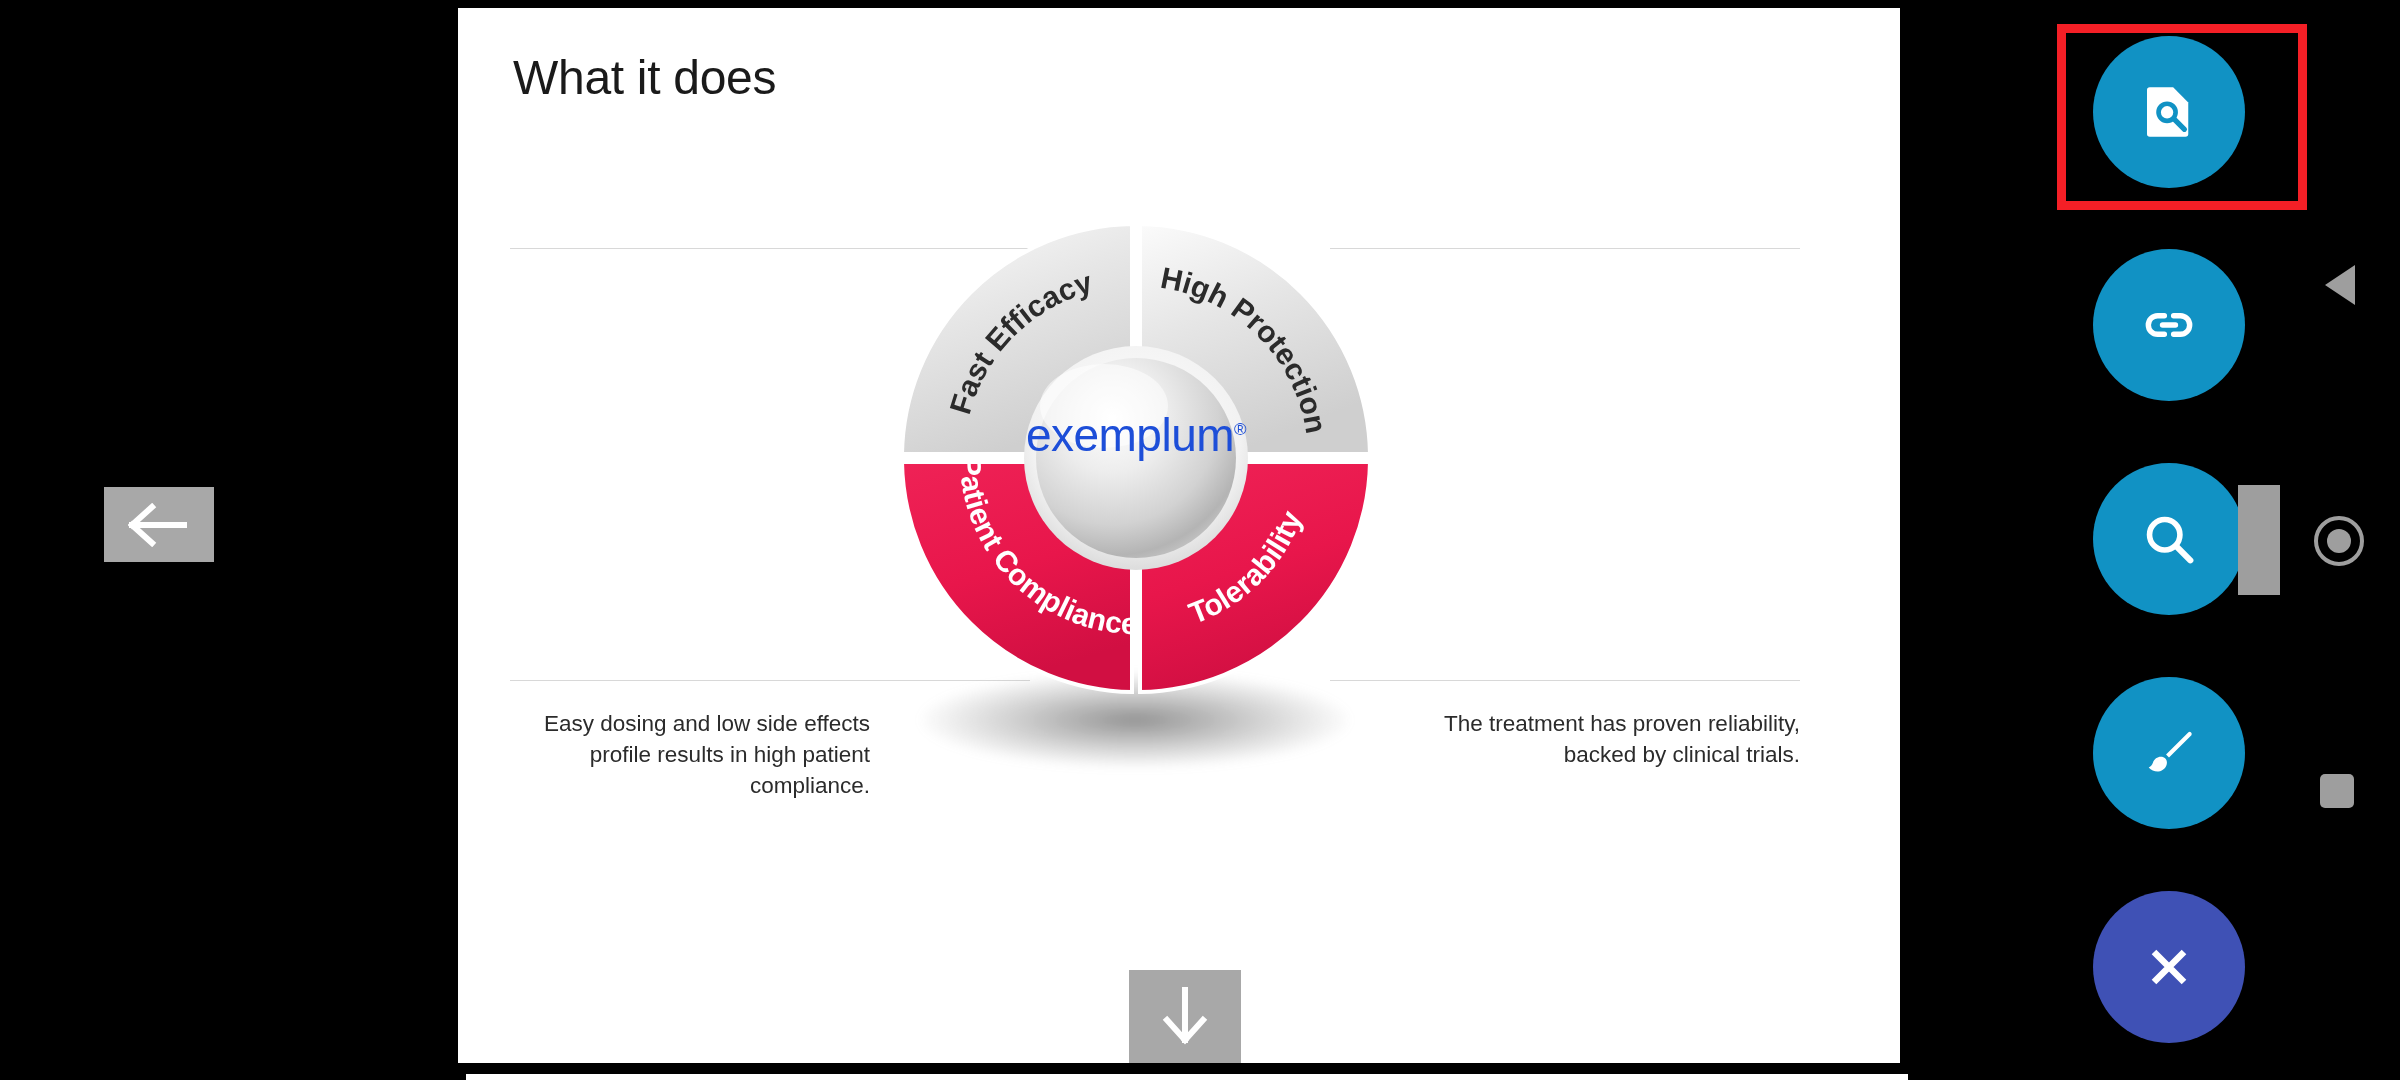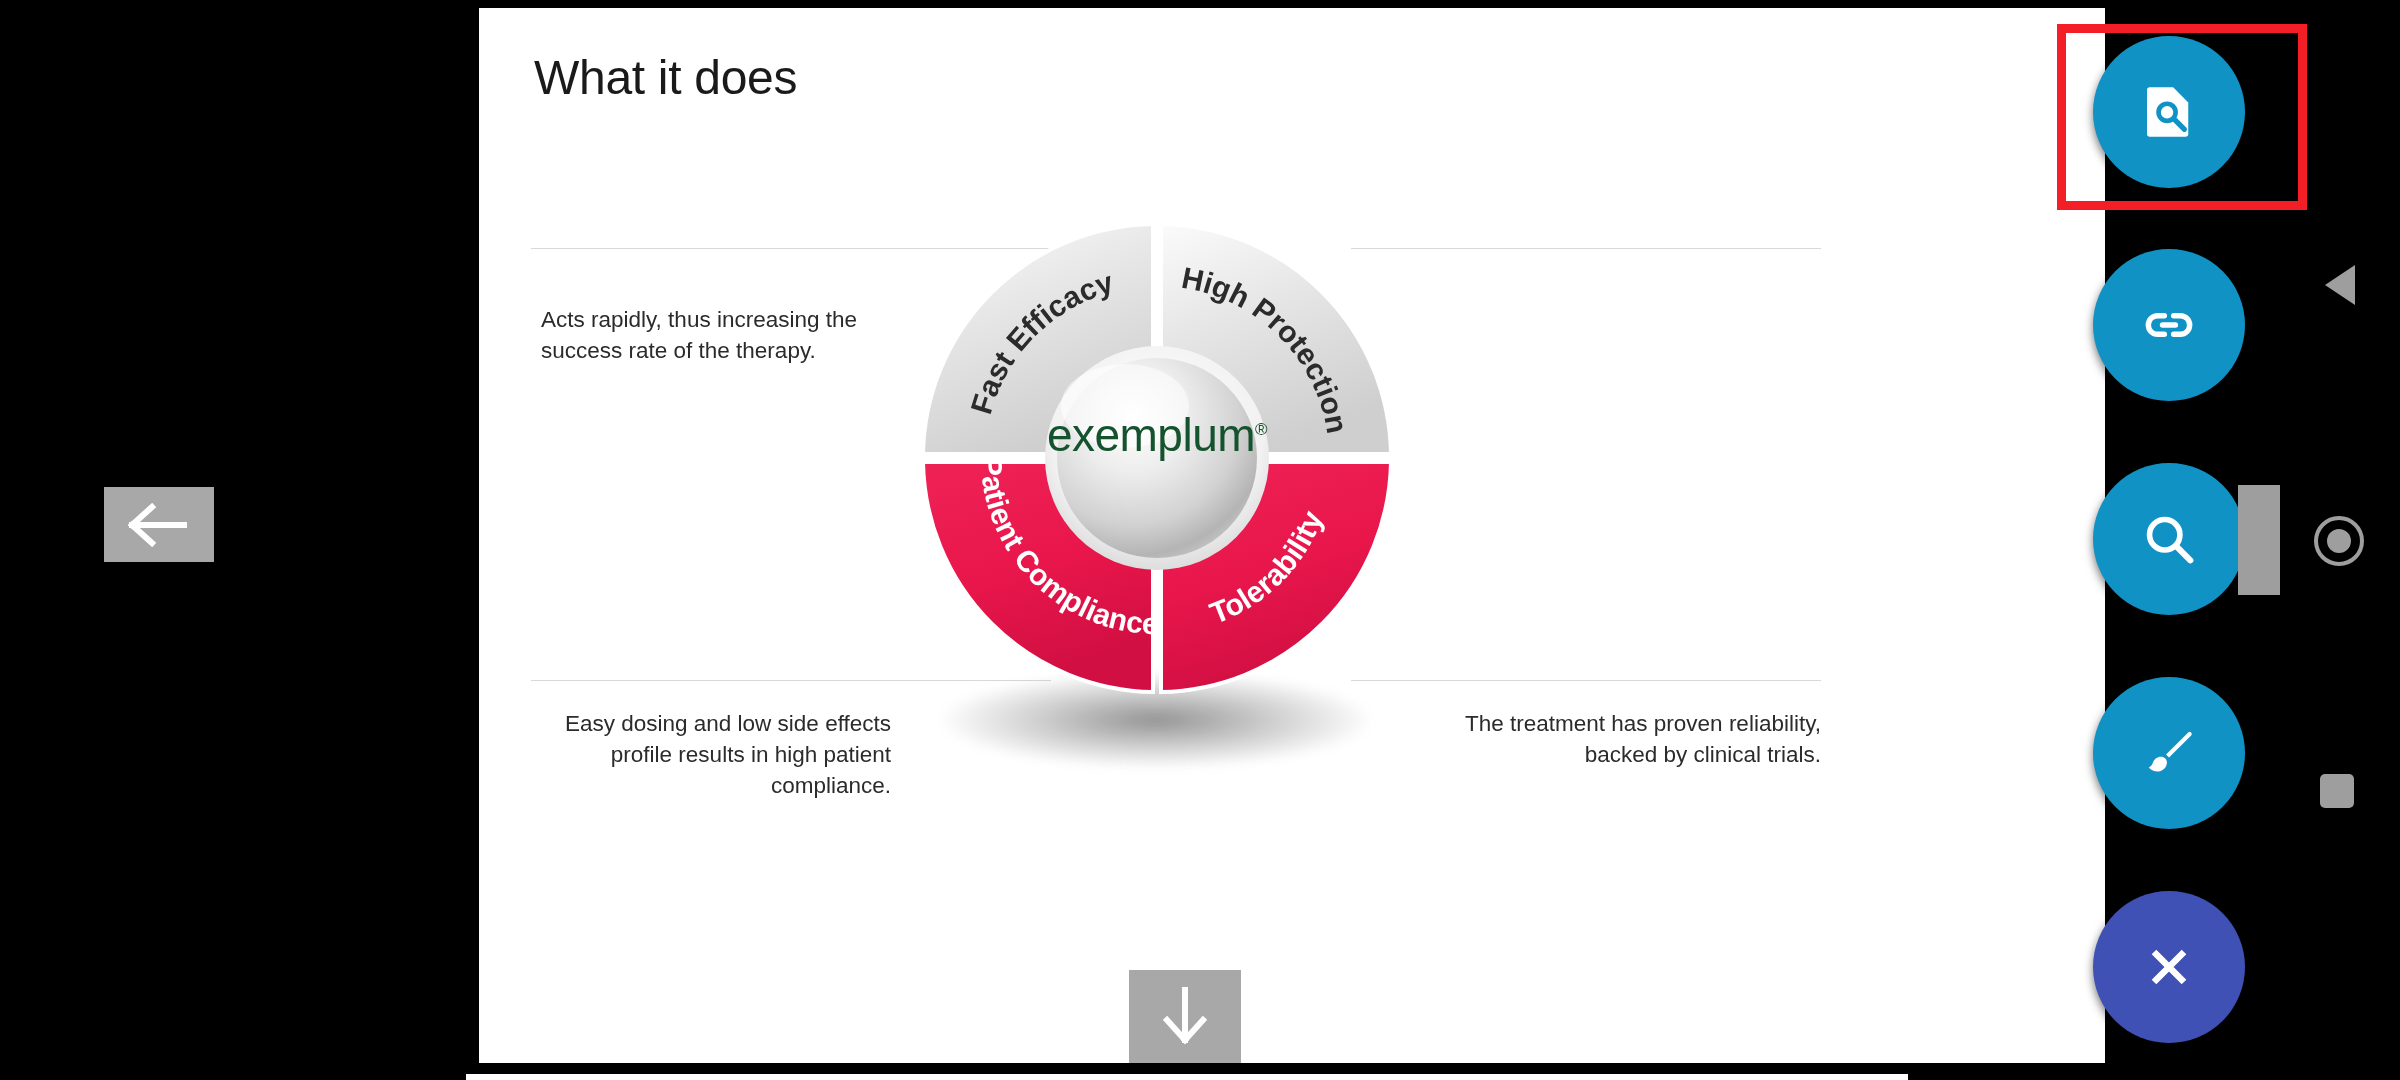--- a/index.html
+++ b/index.html
@@ -12,22 +12,22 @@
   #screen {
     position: relative;
     width: 2400px; height: 1080px;
     background: #000000;
     overflow: hidden;
   }
 
   
   #slide {
     position: absolute;
-    left: 479px; top: 8px;
-    width: 1626px; height: 1055px;
+    left: 458px; top: 8px;
+    width: 1442px; height: 1055px;
     background: #ffffff;
     overflow: hidden;
   }
   .slide-title {
     position: absolute;
     left: 55px; top: 42px;
     font-size: 48px;
     font-weight: 400;
     color: #1a1a1a;
     letter-spacing: -0.3px;
@@ -83,21 +83,21 @@
     font-size: 30px;
   }
   .seg-label.dark { fill: #2b2b2b; }
   .seg-label.light { fill: #ffffff; }
   #brand {
     position: absolute;
     left: 0; top: 188px;
     width: 476px;
     text-align: center;
     font-size: 46px;
-    color: #14532d;
+    color: #1d4ed8;
     letter-spacing: -0.5px;
     font-family: "Liberation Sans", sans-serif;
   }
   #brand sup {
     font-size: 17px;
     vertical-align: super;
     line-height: 0;
   }
 
   
@@ -176,21 +176,20 @@
 
   <div id="slide">
 
     <div class="slide-title">What it does</div>
 
     <div class="rule r-tl"></div>
     <div class="rule r-tr"></div>
     <div class="rule r-bl"></div>
     <div class="rule r-br"></div>
 
-    <div class="callout tl">Acts rapidly, thus increasing the success rate of the therapy.</div>
     <div class="callout bl">Easy dosing and low side effects profile results in high patient compliance.</div>
     <div class="callout br">The treatment has proven reliability, backed by clinical trials.</div>
 
     <div id="donut-wrap">
       <div id="donut-shadow"></div>
 
       <svg id="donut" viewBox="0 0 476 476">
         <defs>
           <linearGradient id="gGray" x1="0" y1="0" x2="0.4" y2="1">
             <stop offset="0%" stop-color="#fbfbfb"></stop>

